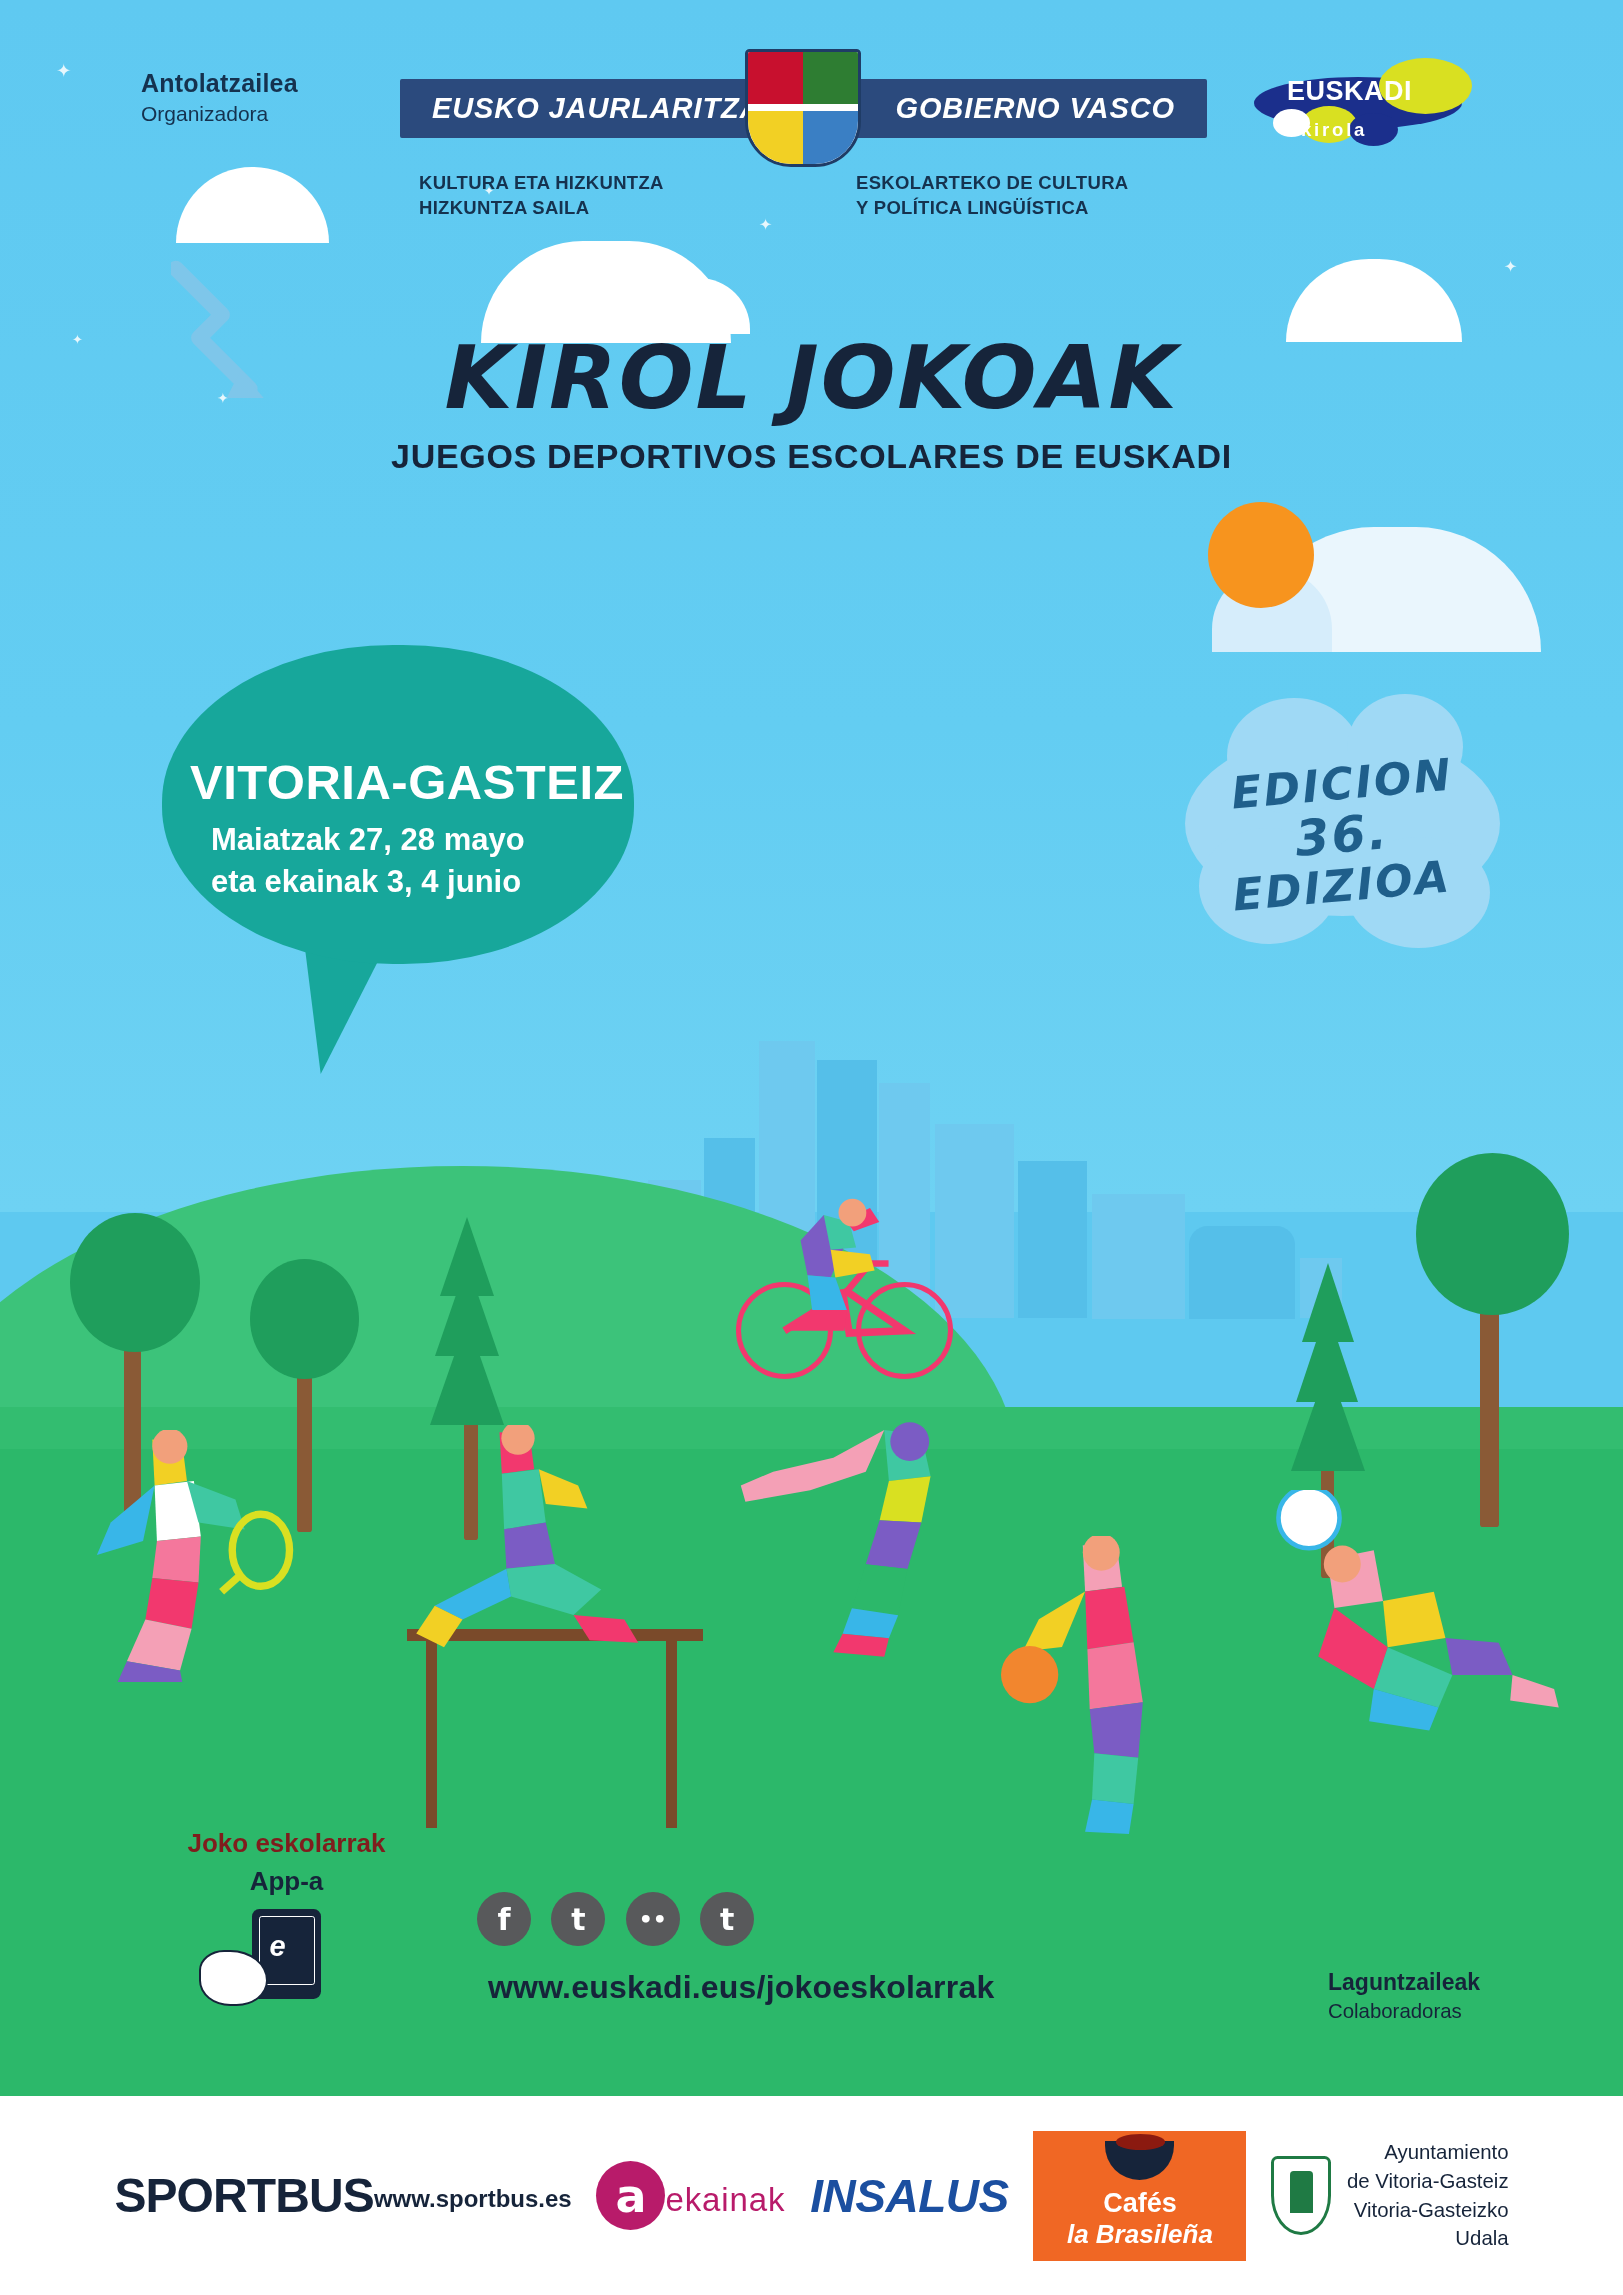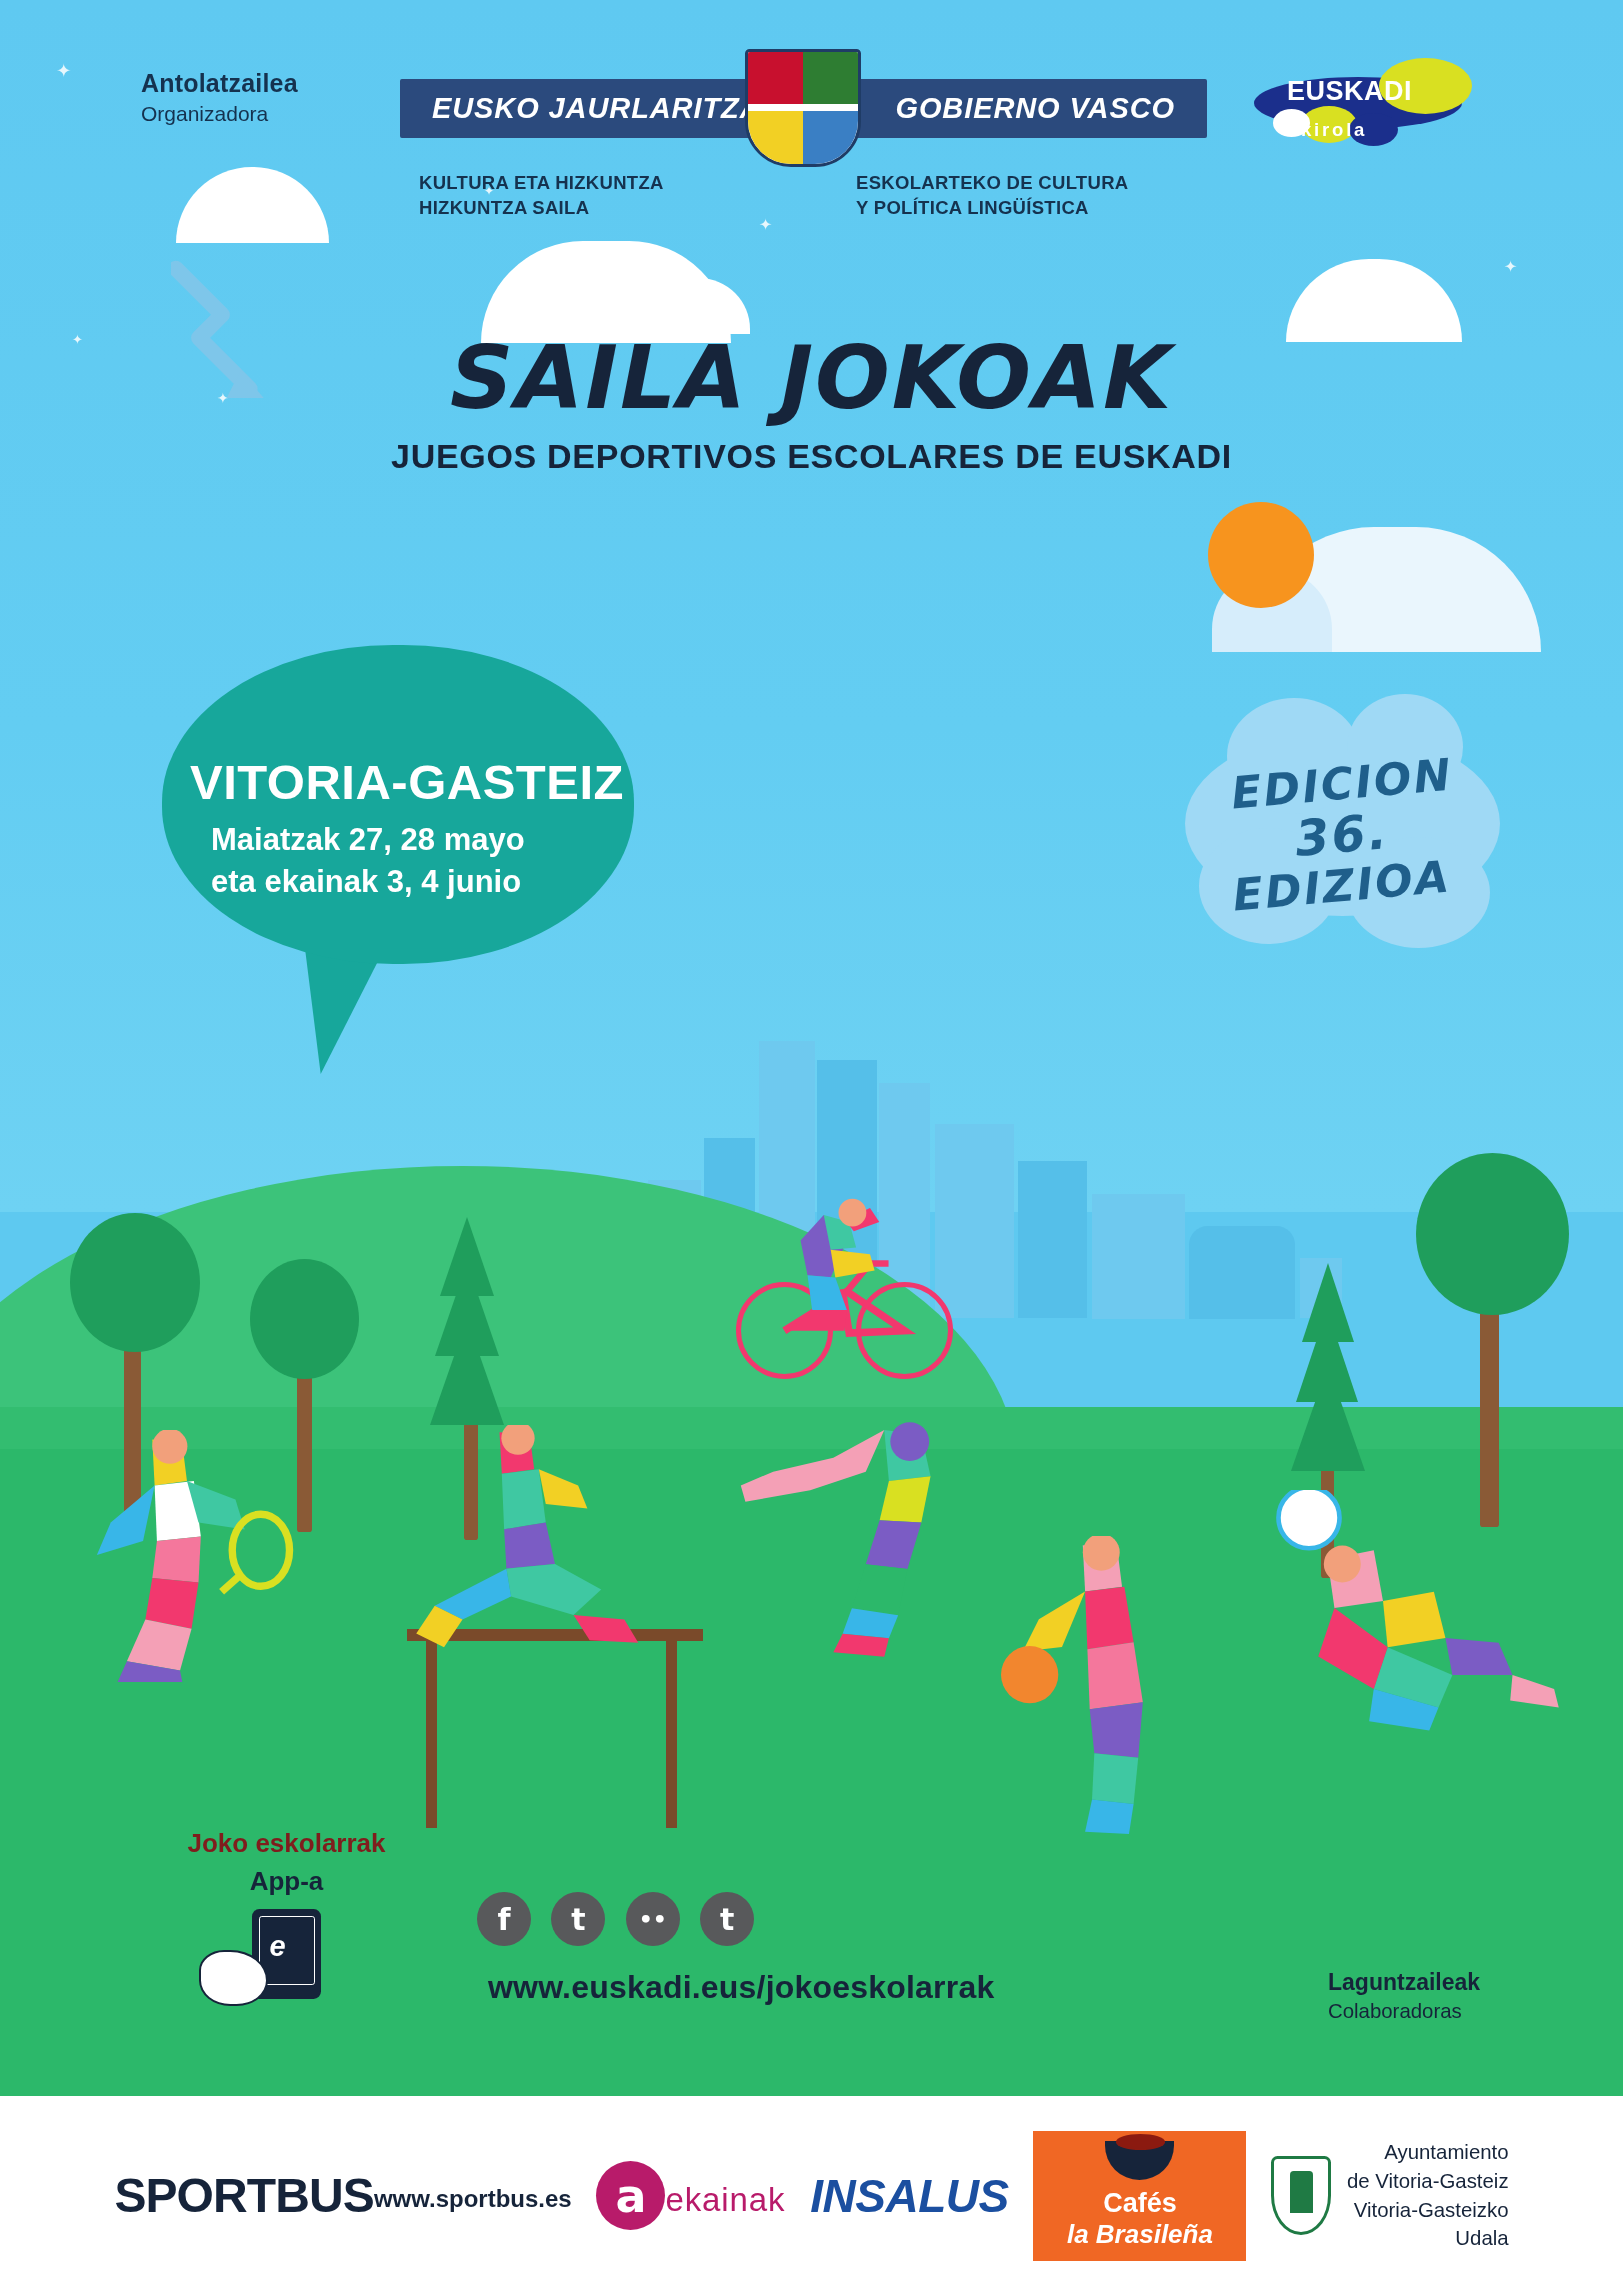--- a/index.html
+++ b/index.html
@@ -291,21 +291,21 @@
       <div class="ek-blob ek-b2"></div>
       <div class="ek-blob ek-b3"></div>
       <div class="ek-blob ek-b4"></div>
       <div class="ek-blob ek-b5"></div>
       <div class="ek-t1">EUSKADI</div>
       <div class="ek-t2">kirola</div>
     </div>
   </div>
 
   <div class="title-block">
-    <div class="title-2">SAILA JOKOAK</div>
+    <div class="title-2">KIROL JOKOAK</div>
     <div class="title-sub">JUEGOS DEPORTIVOS ESCOLARES DE EUSKADI</div>
   </div>
 
   <div class="bubble-tail"></div>
   <div class="bubble"></div>
   <div class="bubble-city">VITORIA-GASTEIZ</div>
   <div class="bubble-dates">
     <div>Maiatzak 27, 28 mayo</div>
     <div>eta ekainak 3, 4 junio</div>
   </div>

